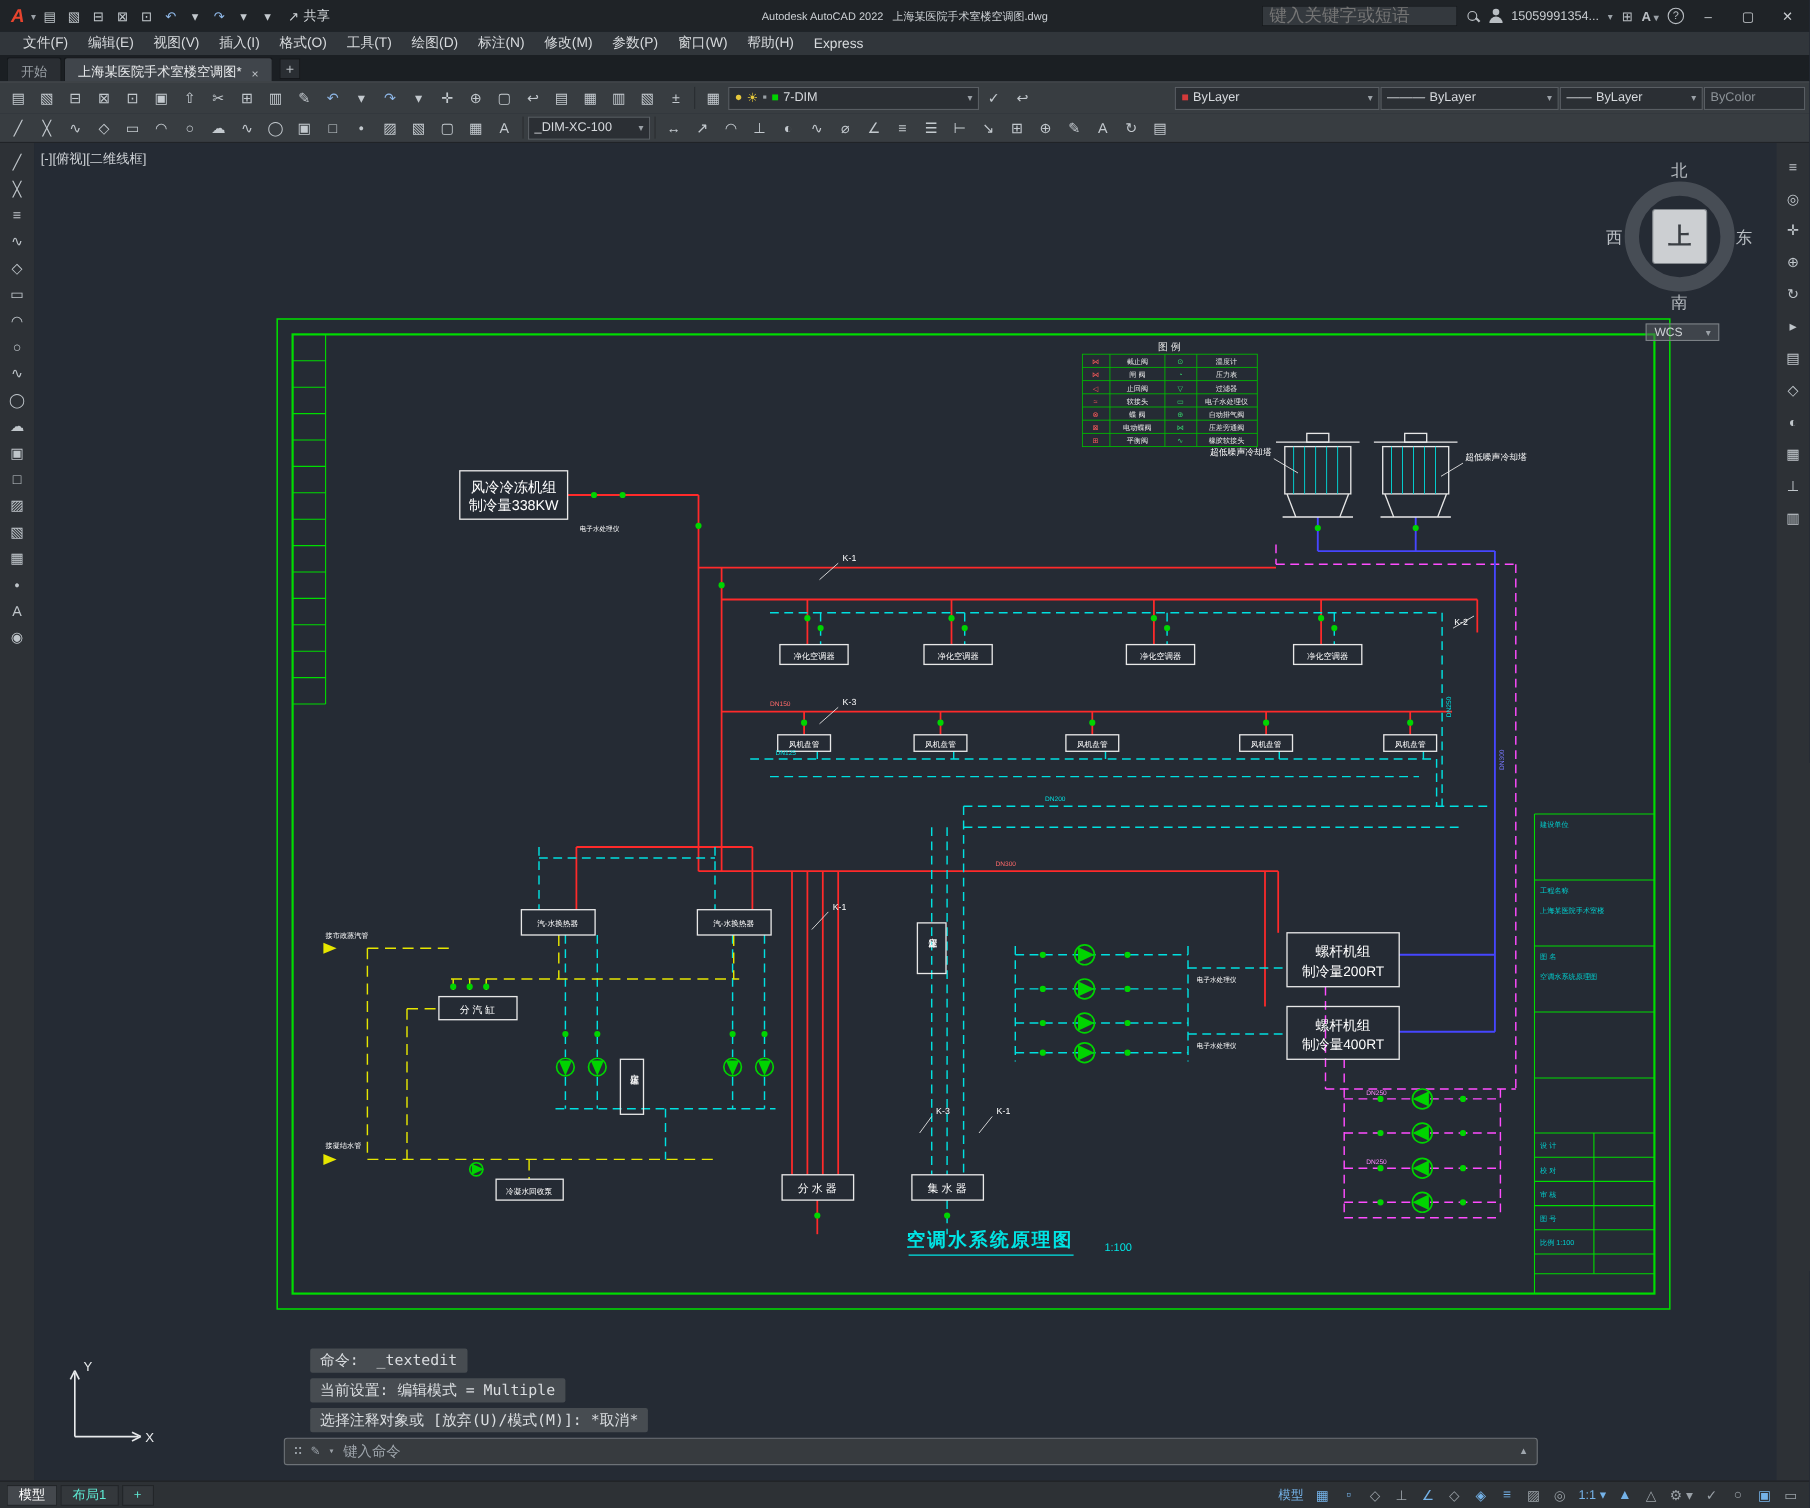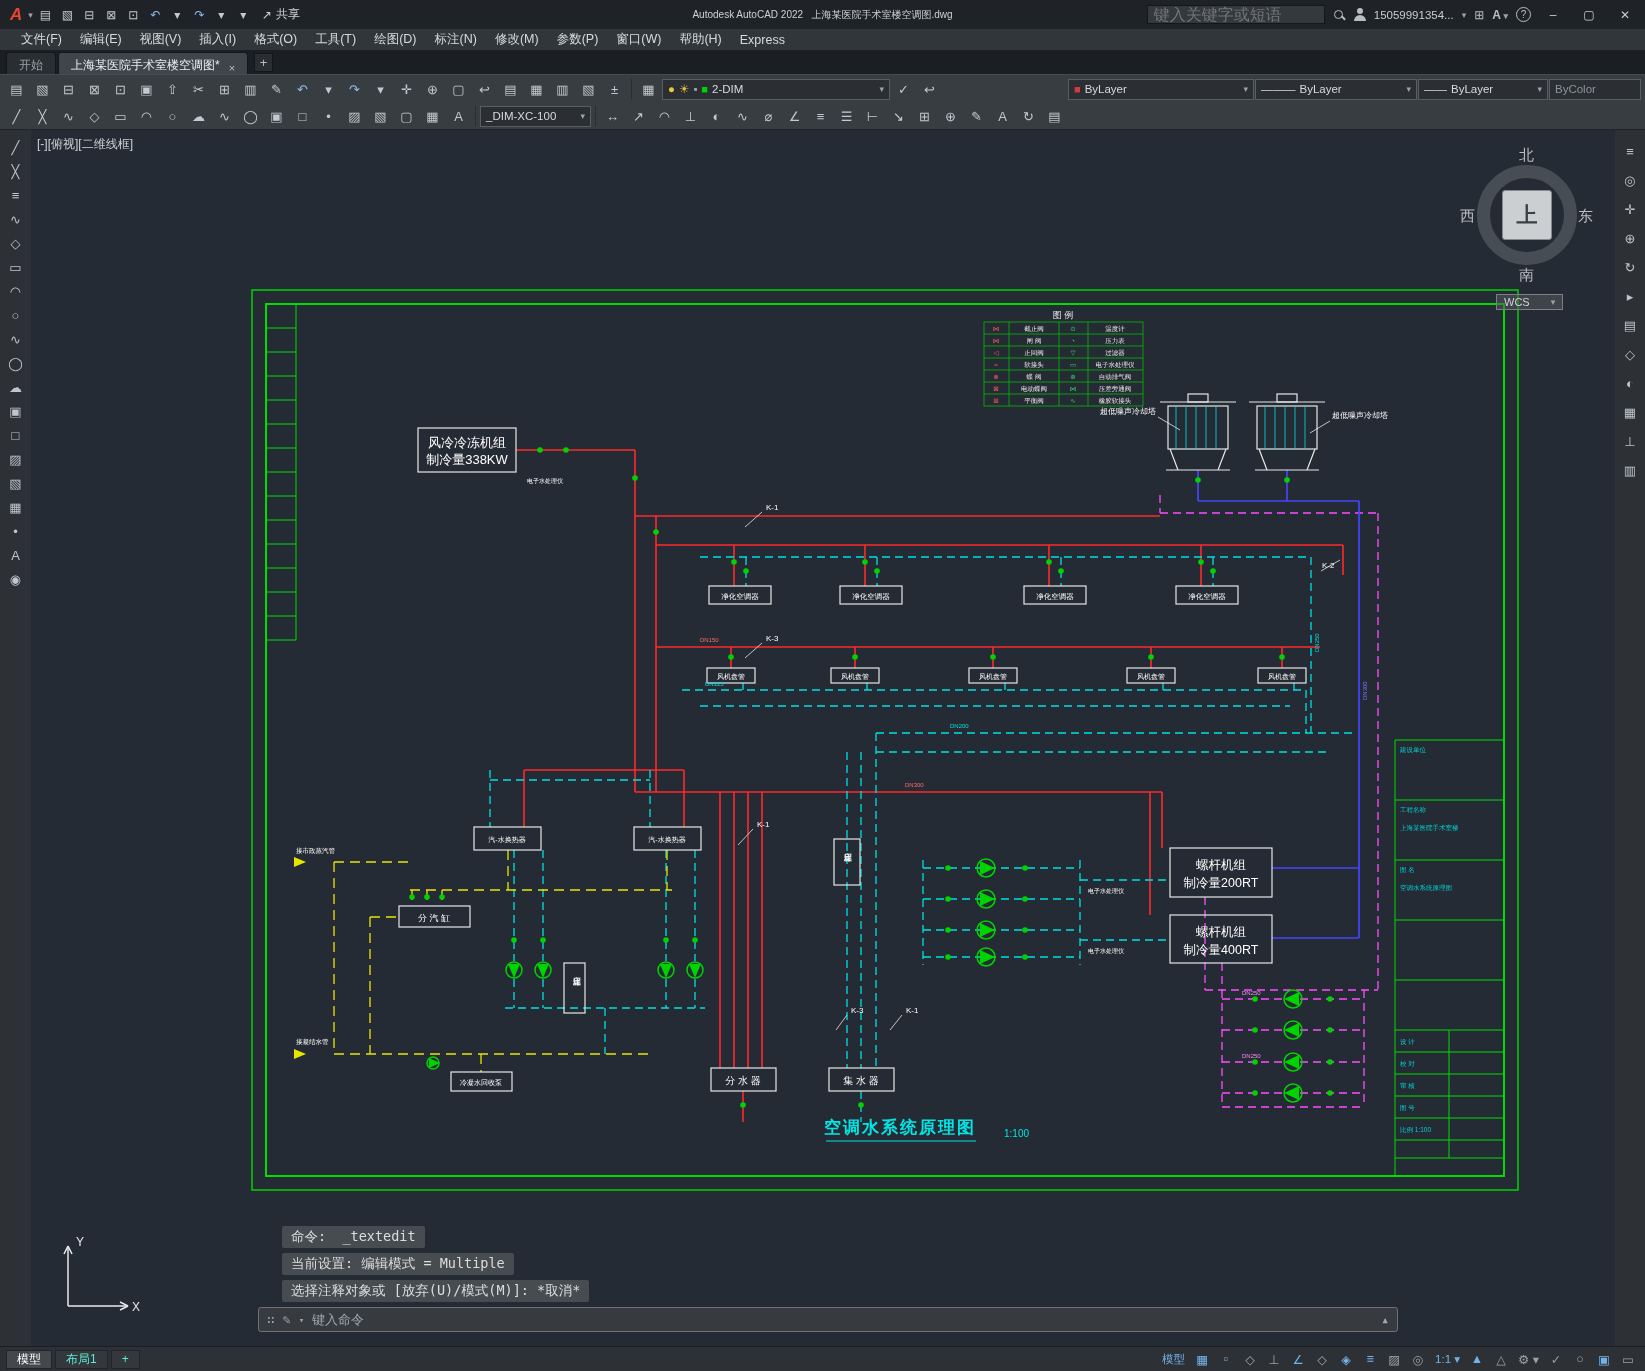--- a/index.html
+++ b/index.html
@@ -712,21 +712,21 @@
     </div>
   <div class="sep"></div>
   <button class="tbi">
       <span>▦</span>
     </button>
   <div class="dd" style="width:228px">
     <span class="yellow">●</span>
     <span class="yellow">☀</span>
     <span class="gray">▪</span>
     <span class="sw-green">■</span>
-    <span>2-DIM</span>
+    <span>7-DIM</span>
     <span class="caret">▾</span>
   </div>
   <div style="display:flex;gap:1px">
 
   <button class="tbi">
         <span>✓</span>
       </button>
       <button class="tbi">
         <span>↩</span>
       </button>

